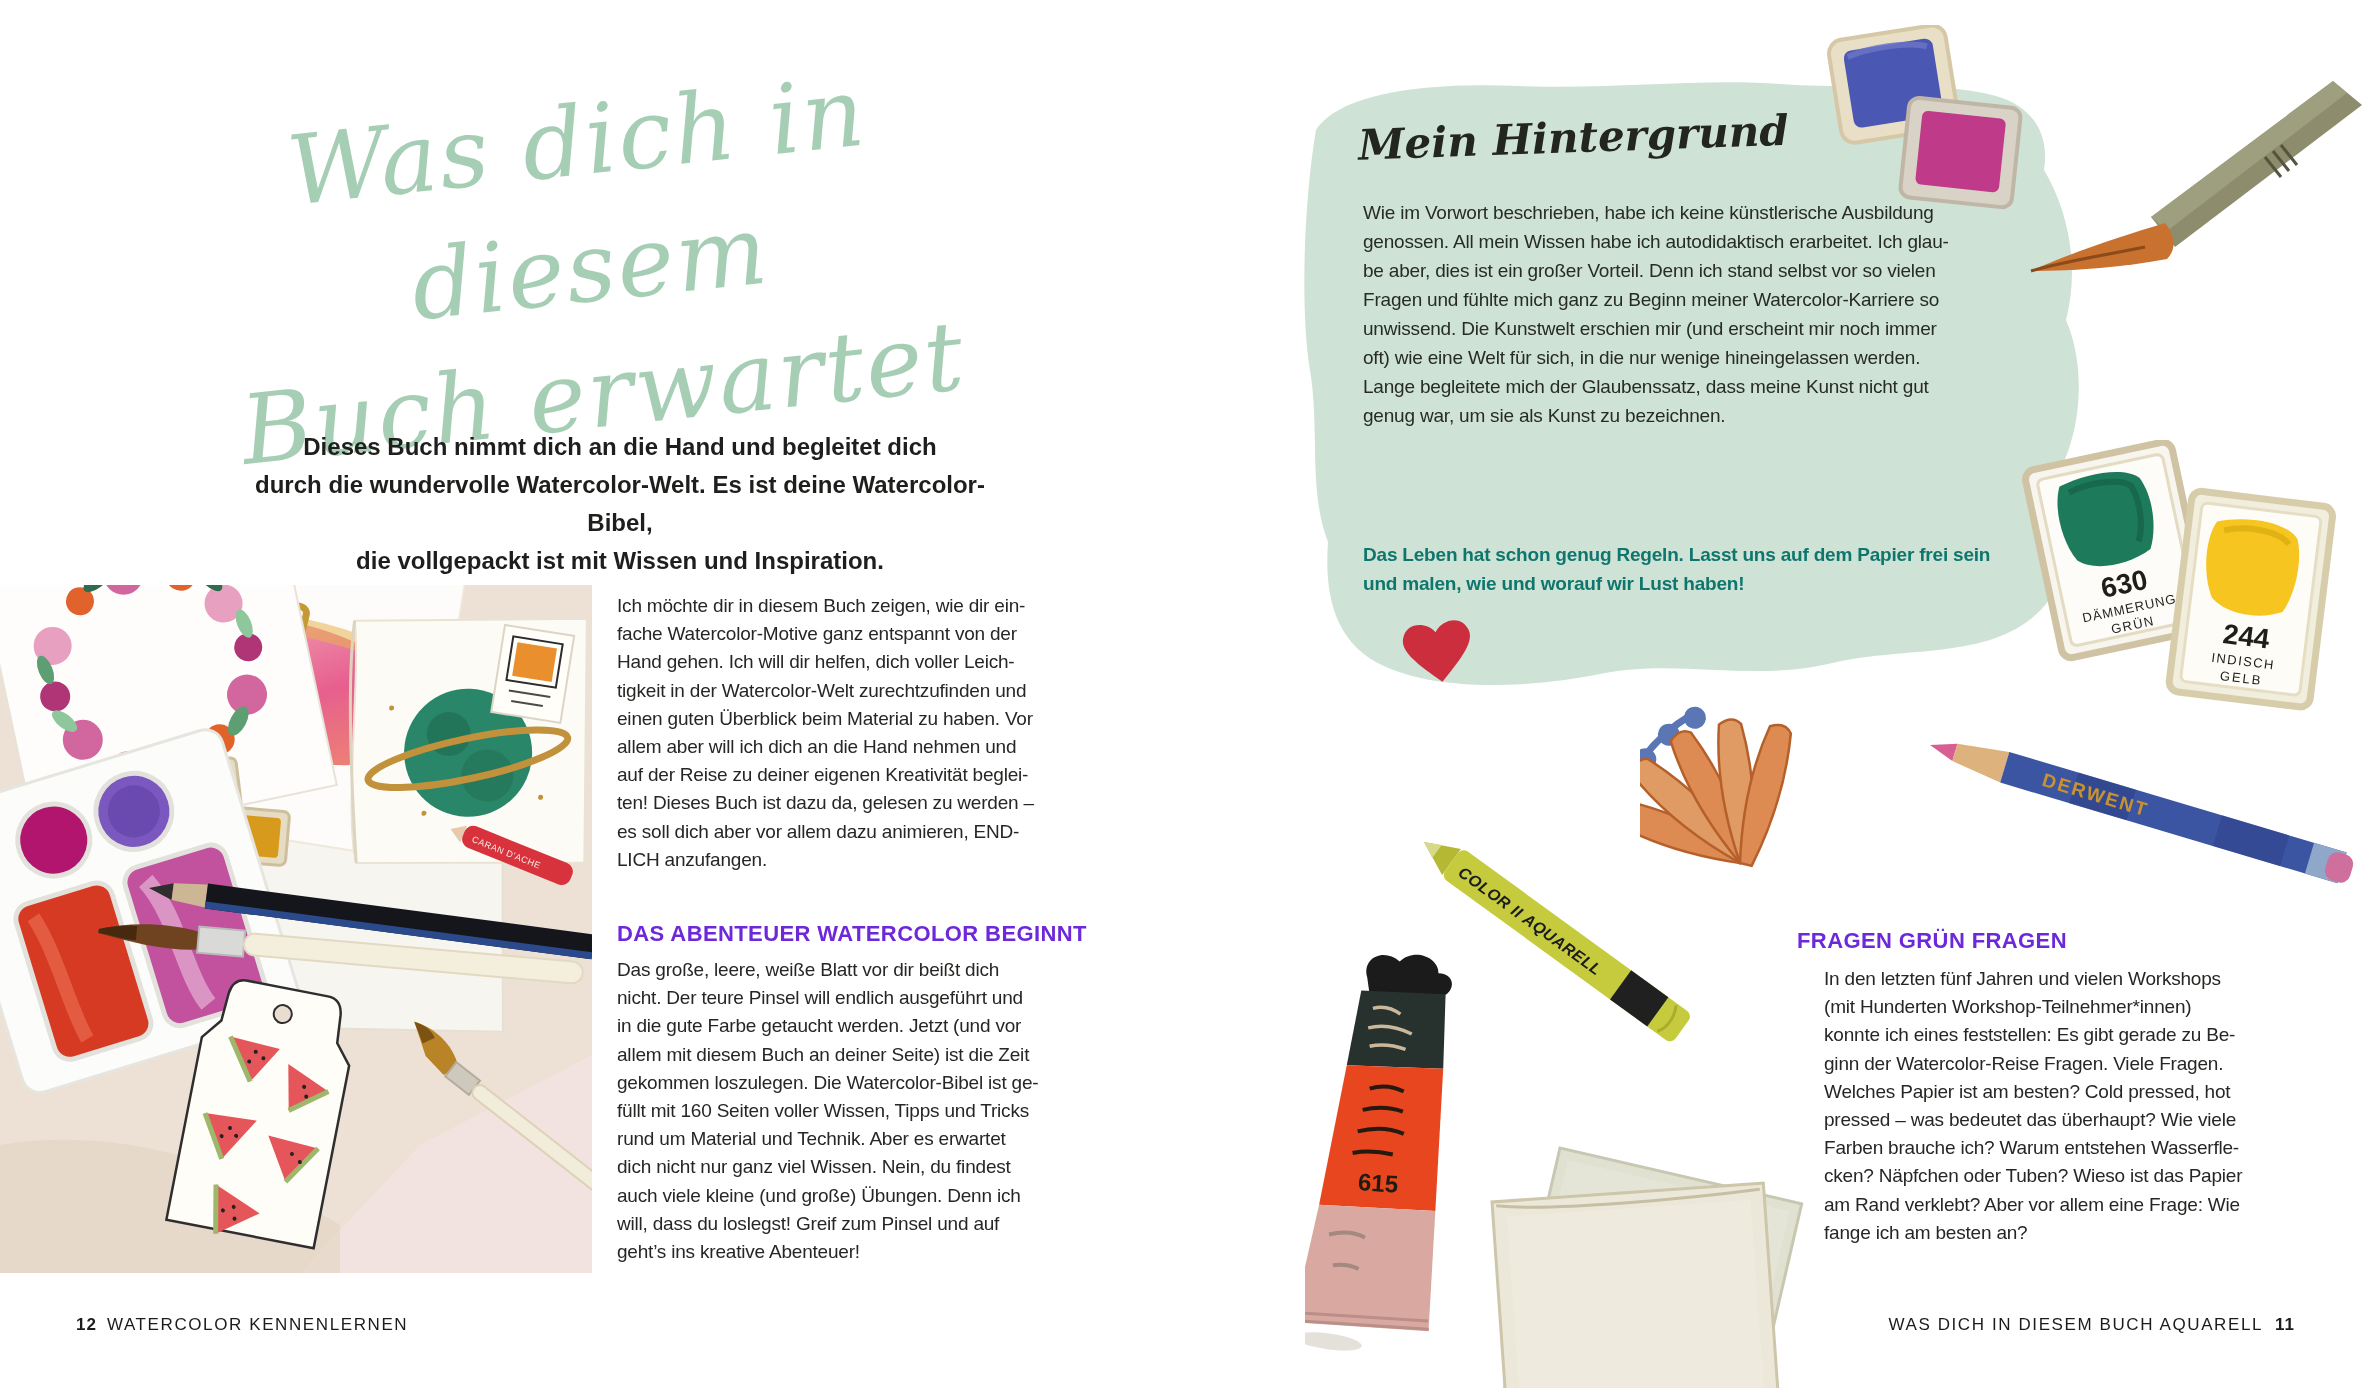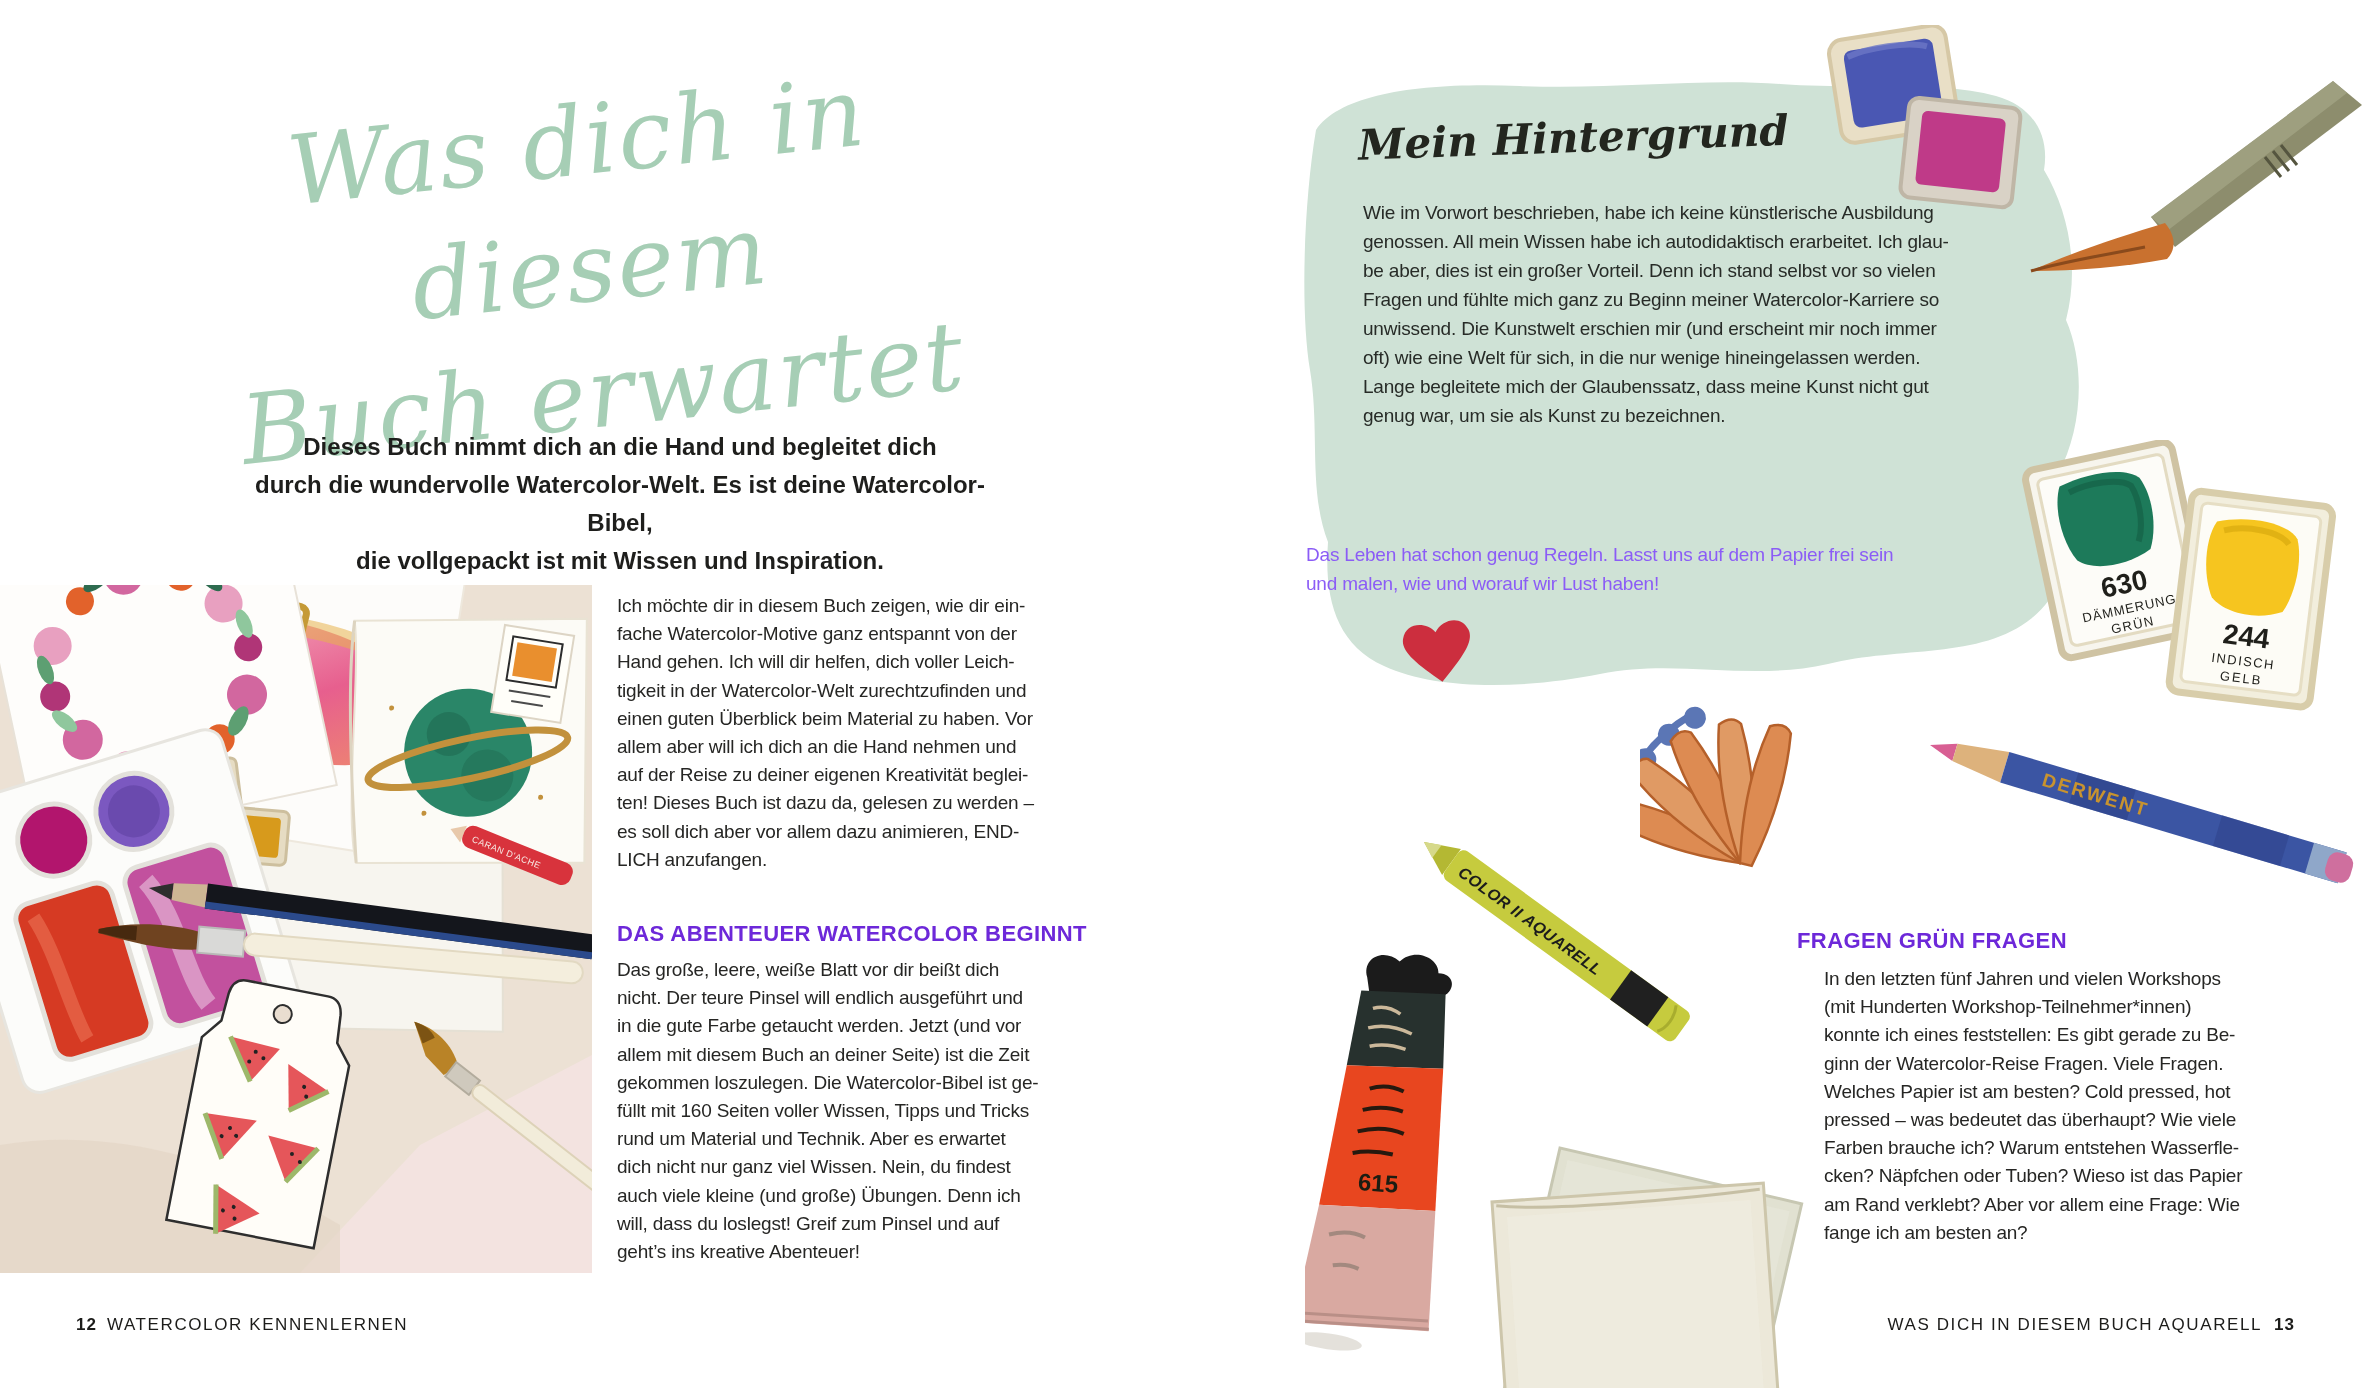--- a/index.html
+++ b/index.html
@@ -34,21 +34,21 @@
   
   .blob-svg{left:1280px;top:70px;}
   .script-head{
     left:1358px;top:112px;width:500px;
     font-family:"DejaVu Serif",serif;font-style:italic;font-weight:bold;
     font-size:42px;color:#23261f;transform:rotate(-2deg);
   }
   .rp-par{font-size:19px;line-height:29px;letter-spacing:-0.2px;color:#272b27;}
   .rp-p1{left:1363px;top:198px;width:668px;}
   .rp-p2{left:1363px;top:440px;width:668px;}
-  .rp-p3{left:1306px;top:540px;width:668px;font-weight:normal;color:#8b5cf6;}
+  .rp-p3{left:1363px;top:540px;width:668px;font-weight:bold;color:#0f766e;}
   .rp-head2{left:1797px;top:928px;width:480px;}
   .rp-par2{left:1797px;top:965px;width:462px;margin-left:27px;}
   svg text{font-family:"Liberation Sans",sans-serif;}
 </style>
 </head>
 <body>
 
 <div id="spread">
 
   <div class="abs script-title">
@@ -406,15 +406,15 @@
 (mit Hunderten Workshop-Teilnehmer*innen)
 konnte ich eines feststellen: Es gibt gerade zu Be-
 ginn der Watercolor-Reise Fragen. Viele Fragen.
 Welches Papier ist am besten? Cold pressed, hot
 pressed – was bedeutet das überhaupt? Wie viele
 Farben brauche ich? Warum entstehen Wasserfle-
 cken? Näpfchen oder Tuben? Wieso ist das Papier
 am Rand verklebt? Aber vor allem eine Frage: Wie
 fange ich am besten an?</div>
 
-  <div class="abs footer f-right"><span>WAS DICH IN DIESEM BUCH AQUARELL</span><b class="pg-r">13</b></div>
+  <div class="abs footer f-right"><span>WAS DICH IN DIESEM BUCH AQUARELL</span><b class="pg-r">11</b></div>
 
 </div>
 
 </body></html>

